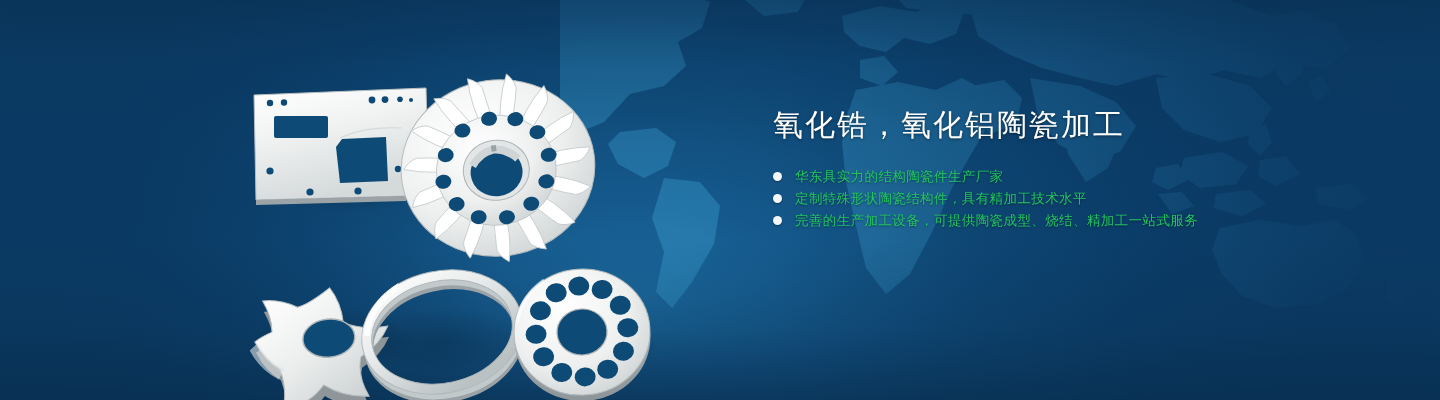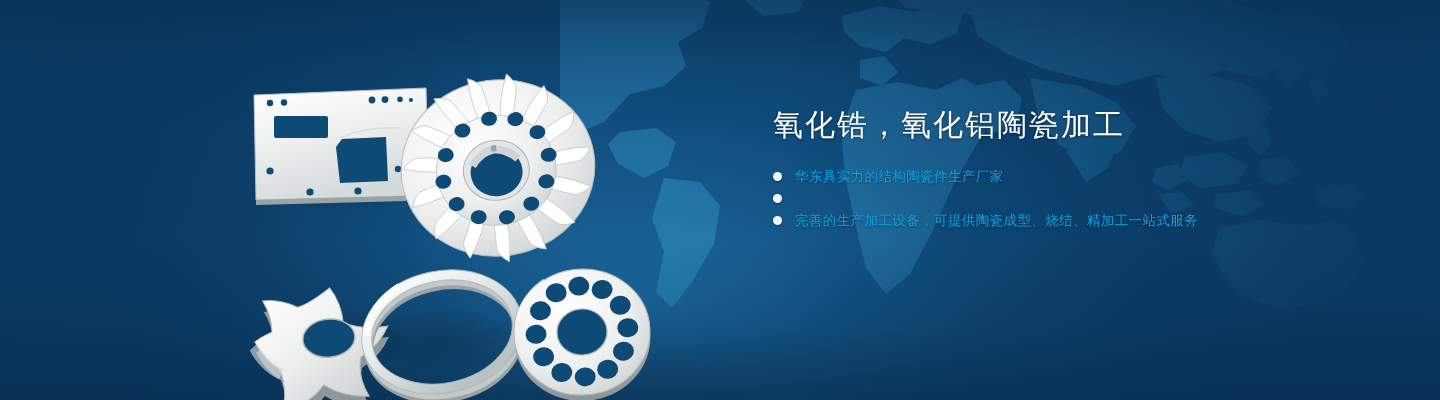--- a/index.html
+++ b/index.html
@@ -69,21 +69,21 @@
     white-space:nowrap;
   }
   .bullets{
     list-style:none;
     margin:22px 0 0 0;padding:0;
   }
   .bullets li{
     display:flex;align-items:center;
     height:22px;
     margin-bottom:0px;
-    color:#0ea5e9;
+    color:#22c55e;
     font-size:13.5px;
     letter-spacing:.4px;
     text-shadow:0 1px 2px rgba(0,0,0,.4);
     white-space:nowrap;
     text-align:right;
   }
   .dot{
     flex:0 0 auto;
     width:9px;height:9px;border-radius:50%;
     background:#f4f8fb;
@@ -347,20 +347,21 @@
 
   <div class="copy">
     <h1 class="headline">氧化锆，氧化铝陶瓷加工</h1>
     <ul class="bullets">
       <li>
         <span class="dot"></span>
         <span>华东具实力的结构陶瓷件生产厂家</span>
       </li>
       <li>
         <span class="dot"></span>
+        <span>定制特殊形状陶瓷结构件，具有精加工技术水平</span>
       </li>
       <li>
         <span class="dot"></span>
         <span>完善的生产加工设备，可提供陶瓷成型、烧结、精加工一站式服务</span>
       </li>
     </ul>
   </div>
 
 </div>
 

